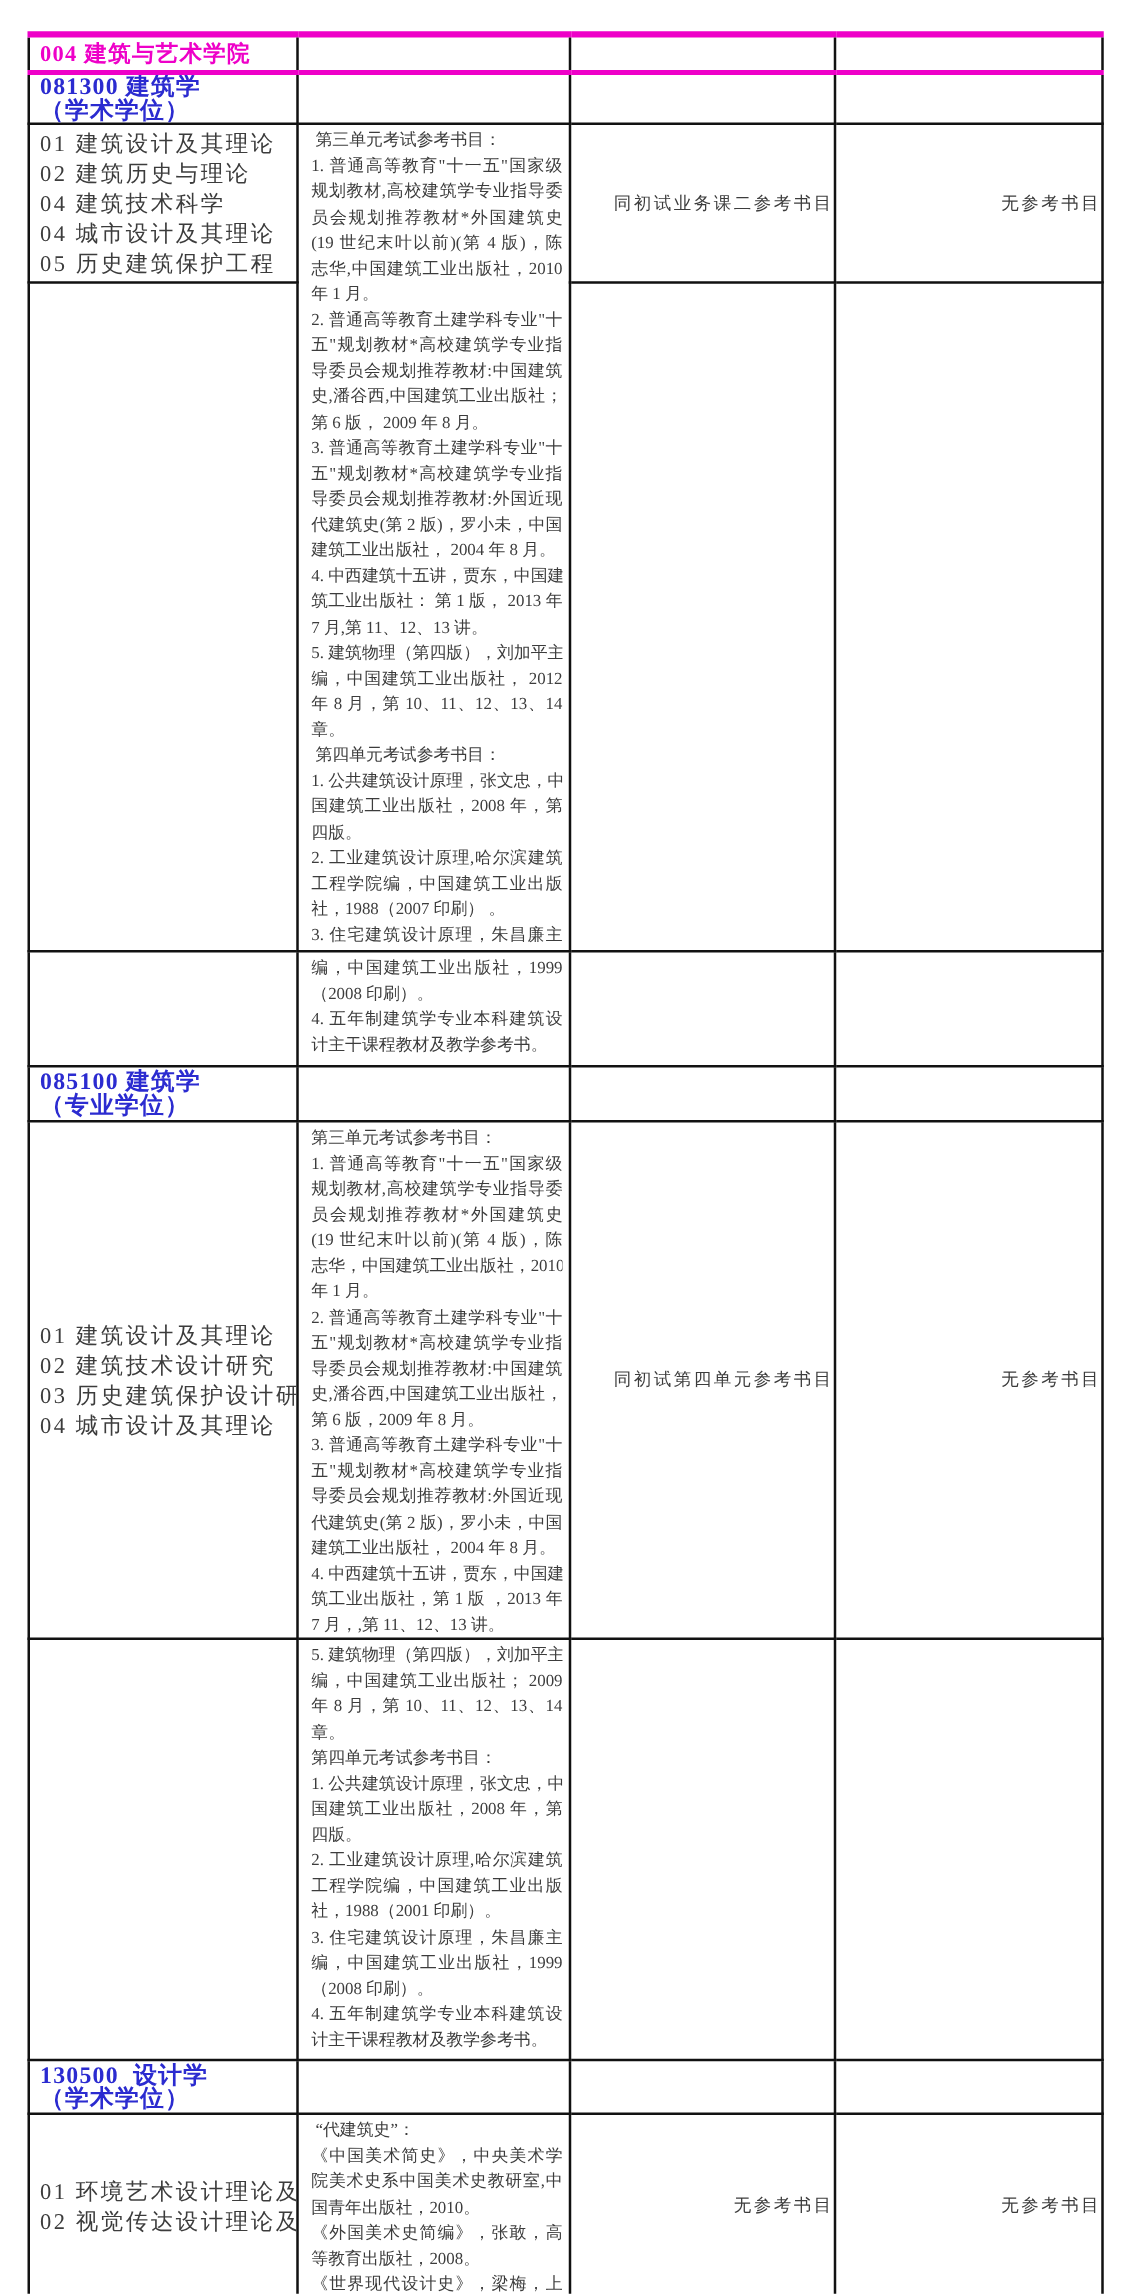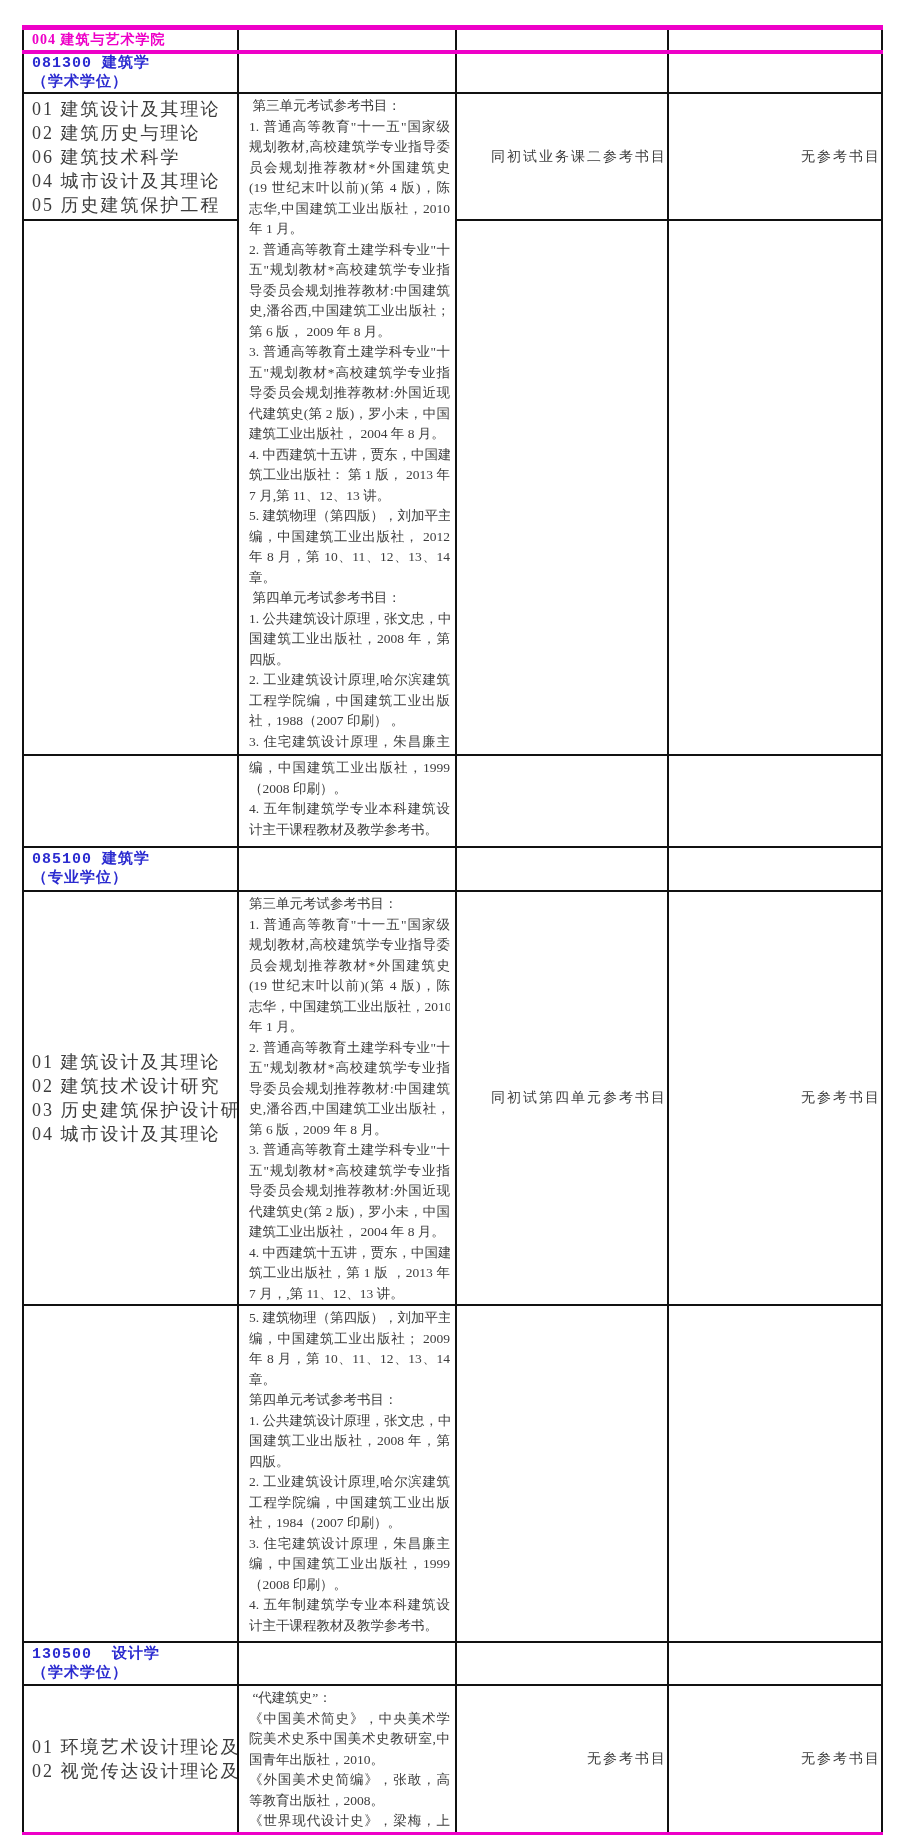--- a/index.html
+++ b/index.html
@@ -9,24 +9,24 @@
   body{
     width:903px;height:1835px;background:#ffffff;position:relative;
     font-family:"Liberation Serif","DejaVu Serif",serif;
     -webkit-font-smoothing:antialiased;
   }
   .sheet{position:absolute;left:22px;top:25px;}
   table{border-collapse:collapse;table-layout:fixed;width:859px;}
   td{border:2px solid var(--grid);padding:0;vertical-align:middle;overflow:hidden;}
   
   tr.banner td{border-top:5px solid var(--mag);border-bottom:4px solid var(--mag);height:16px;}
-  .banner-title{color:var(--mag);font-size:14px;letter-spacing:1px;padding:1px 0 1px 8px;font-weight:bold;}
+  .banner-title{color:var(--mag);font-size:18px;letter-spacing:1px;padding:1px 0 1px 8px;font-weight:bold;}
   
   .prog{vertical-align:middle;}
-  .prog .pline{color:var(--blue);font-size:15px;line-height:19px;padding-left:8px;letter-spacing:1px;white-space:pre;font-weight:bold;font-family:Liberation Mono, monospace;}
+  .prog .pline{color:var(--blue);font-size:19px;line-height:19px;padding-left:8px;letter-spacing:1px;white-space:pre;font-weight:bold;}
   
   .specs{vertical-align:middle;}
   .specs .sline{font-size:18px;color:var(--body);line-height:24px;padding-left:8px;letter-spacing:2px;white-space:pre;}
   
   .books{vertical-align:top;padding:2px 5px 0 10px;}
   .tl{
     font-size:13.5px;color:var(--body);line-height:20.5px;
     text-align:justify;text-align-last:justify;text-justify:inter-character;
     white-space:nowrap;overflow:hidden;
   }
@@ -63,21 +63,21 @@
             <div class="pline">（学术学位）</div>
           </td>
           <td></td>
           <td></td>
           <td></td>
         </tr>
         <tr>
           <td class="specs" style="height: 125px;">
             <div class="sline">01 建筑设计及其理论</div>
             <div class="sline">02 建筑历史与理论</div>
-            <div class="sline">06 建筑技术科学</div>
+            <div class="sline">04 建筑技术科学</div>
             <div class="sline">04 城市设计及其理论</div>
             <div class="sline">05 历史建筑保护工程</div>
           </td>
           <td class="books" rowspan="2">
             <div class="tl end"> 第三单元考试参考书目：</div>
             <div class="tl">1. 普通高等教育"十一五"国家级</div>
             <div class="tl">规划教材,高校建筑学专业指导委</div>
             <div class="tl">员会规划推荐教材*外国建筑史</div>
             <div class="tl">(19 世纪末叶以前)(第 4 版)，陈</div>
             <div class="tl">志华,中国建筑工业出版社，2010</div>
@@ -182,21 +182,21 @@
             <div class="tl">5. 建筑物理（第四版），刘加平主</div>
             <div class="tl">编，中国建筑工业出版社； 2009</div>
             <div class="tl">年 8 月，第 10、11、12、13、14</div>
             <div class="tl end">章。</div>
             <div class="tl end">第四单元考试参考书目：</div>
             <div class="tl">1. 公共建筑设计原理，张文忠，中</div>
             <div class="tl">国建筑工业出版社，2008 年，第</div>
             <div class="tl end">四版。</div>
             <div class="tl">2. 工业建筑设计原理,哈尔滨建筑</div>
             <div class="tl">工程学院编，中国建筑工业出版</div>
-            <div class="tl end">社，1984（2007 印刷）。</div>
+            <div class="tl end">社，1988（2001 印刷）。</div>
             <div class="tl">3. 住宅建筑设计原理，朱昌廉主</div>
             <div class="tl">编，中国建筑工业出版社，1999</div>
             <div class="tl end">（2008 印刷）。</div>
             <div class="tl">4. 五年制建筑学专业本科建筑设</div>
             <div class="tl end">计主干课程教材及教学参考书。</div>
           </td>
           <td class="ref"></td>
           <td class="ref"></td>
         </tr>
         <tr>

